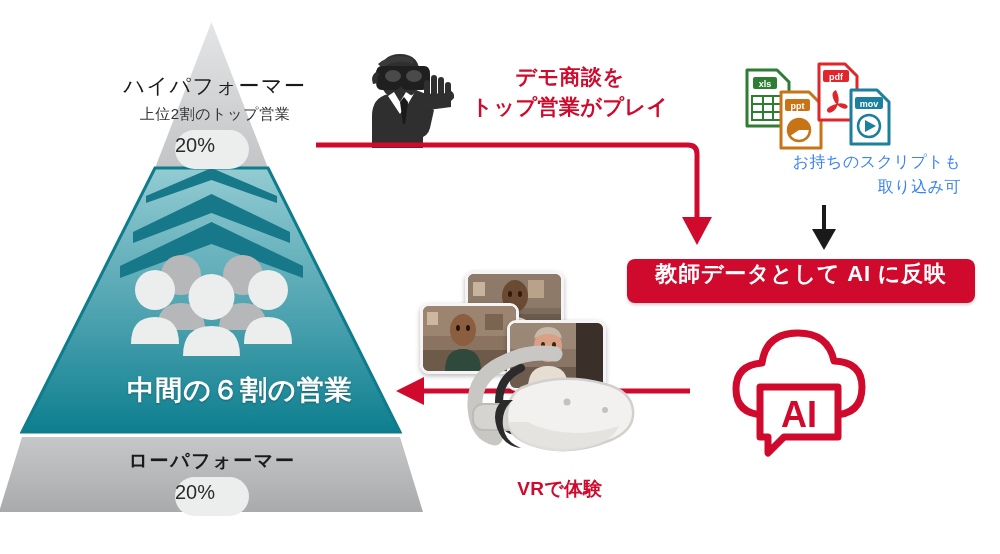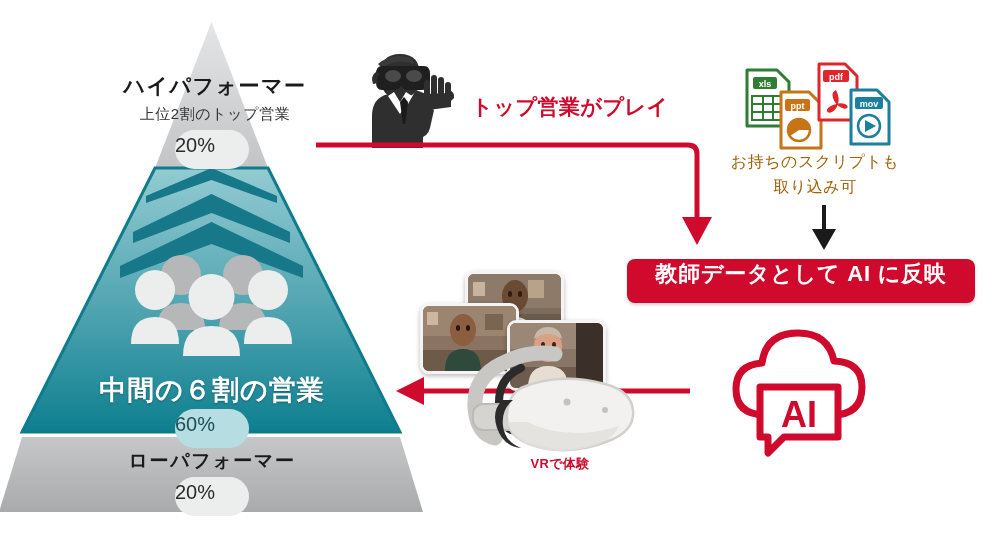--- a/index.html
+++ b/index.html
@@ -23,35 +23,36 @@
   #pyramid-group { left: 0; top: 0; width: 430px; height: 554px; }
 
   .pyr-label {
     position: absolute;
     text-align: center;
     white-space: nowrap;
     line-height: 1.15;
   }
   .lbl-top-title {
     font-size: 21px;
-    font-weight: bold;
+    font-weight: normal;
     color: #1a1a1a;
     letter-spacing: 1.5px;
   }
   .lbl-top-sub {
     font-size: 15px;
     color: #333333;
     letter-spacing: 0.6px;
   }
   .lbl-mid-title {
     font-size: 27px;
     font-weight: bold;
     color: #ffffff;
     letter-spacing: 1px;
     text-shadow: 0 1px 2px rgba(0,0,0,0.30);
+    padding-left: 28px;
   }
   .lbl-bot-title {
     font-size: 19px;
     font-weight: bold;
     color: #1a1a1a;
     letter-spacing: 1.6px;
   }
   .pct-badge {
     position: absolute;
     border-radius: 999px;
@@ -68,30 +69,31 @@
   
   .red-text {
     position: absolute;
     color: #cf0a2c;
     font-weight: bold;
     text-align: center;
     line-height: 1.45;
     white-space: nowrap;
   }
   .rt-demo { font-size: 21px; letter-spacing: 0.5px; }
-  .rt-vr { font-size: 13px; letter-spacing: 0.3px; }
+  .rt-vr { font-size: 19px; letter-spacing: 0.3px; margin-top: 20px; }
 
   .blk-text {
     position: absolute;
-    color: #a16207;
-    text-align: center;
+    color: #3b82f6;
+    text-align: right;
     line-height: 1.55;
     white-space: nowrap;
     font-size: 16px;
     letter-spacing: 0.5px;
+    padding-left: 31px;
   }
 
   
   #ai-banner {
     left: 627px; top: 259px;
     width: 348px; height: 44px;
     background: #cf0a2c;
     border-radius: 8px;
     display: flex;
     align-items: flex-start;
@@ -173,21 +175,20 @@
       <polygon points="22,437 400,437 423,512 -1,512" fill="url(#grayBotGrad)"></polygon>
     </svg>
 
     
     <div class="pyr-label lbl-top-title" style="left:0; top:74px; width:430px;">ハイパフォーマー</div>
     <div class="pyr-label lbl-top-sub" style="left:0; top:105px; width:430px;">上位2割のトップ営業</div>
     <div class="pct-badge pct-gray" style="left:175px; top:130px;">20%</div>
 
     
     <div class="pyr-label lbl-mid-title" style="left:0; top:375px; width:424px;">中間の６割の営業</div>
-    <div class="pct-badge pct-teal" style="left:175px; top:409px;">60%</div>
 
     
     <div class="pyr-label lbl-bot-title" style="left:0; top:450px; width:424px;font-family:Liberation Serif, serif;">ローパフォーマー</div>
     <div class="pct-badge pct-gray" style="left:175px; top:477px;">20%</div>
   </div>
 
   <div class="abs" style="left:352px; top:42px; width:106px; height:106px;">
     <svg width="106" height="106" viewBox="0 0 106 106">
       <g fill="#2f2f2f">
 
@@ -215,21 +216,21 @@
           <rect x="86" y="35" width="6" height="25" rx="3"></rect>
           <rect x="93" y="40" width="6" height="21" rx="3"></rect>
           <path d="M70 52 q-6 2 -5 9 l4 8 l30 -4 v-14 z"></path>
           <path d="M97 48 q6 2 5 8 l-6 6 l-8 -6 z"></path>
         </g>
       </g>
     </svg>
   </div>
 
   <div class="red-text rt-demo" style="left:405px; top:62px; width:330px;">
-    <br>
+    <span>デモ商談を</span><br>
     <span>トップ営業がプレイ</span>
   </div>
 
   <div class="abs" style="left:735px; top:52px; width:160px; height:100px;">
     <svg width="160" height="100" viewBox="0 0 160 100">
 
       <g>
         <path d="M12 18 h30 l12 12 v44 h-42 z" fill="#ffffff" stroke="#2e7d32" stroke-width="3" stroke-linejoin="round"></path>
         <rect x="18" y="25" width="24" height="12" rx="2" fill="#2e7d32"></rect>
         <text x="30" y="34.5" font-size="9" font-weight="bold" fill="#ffffff" text-anchor="middle" font-family="Liberation Sans, sans-serif">xls</text>

